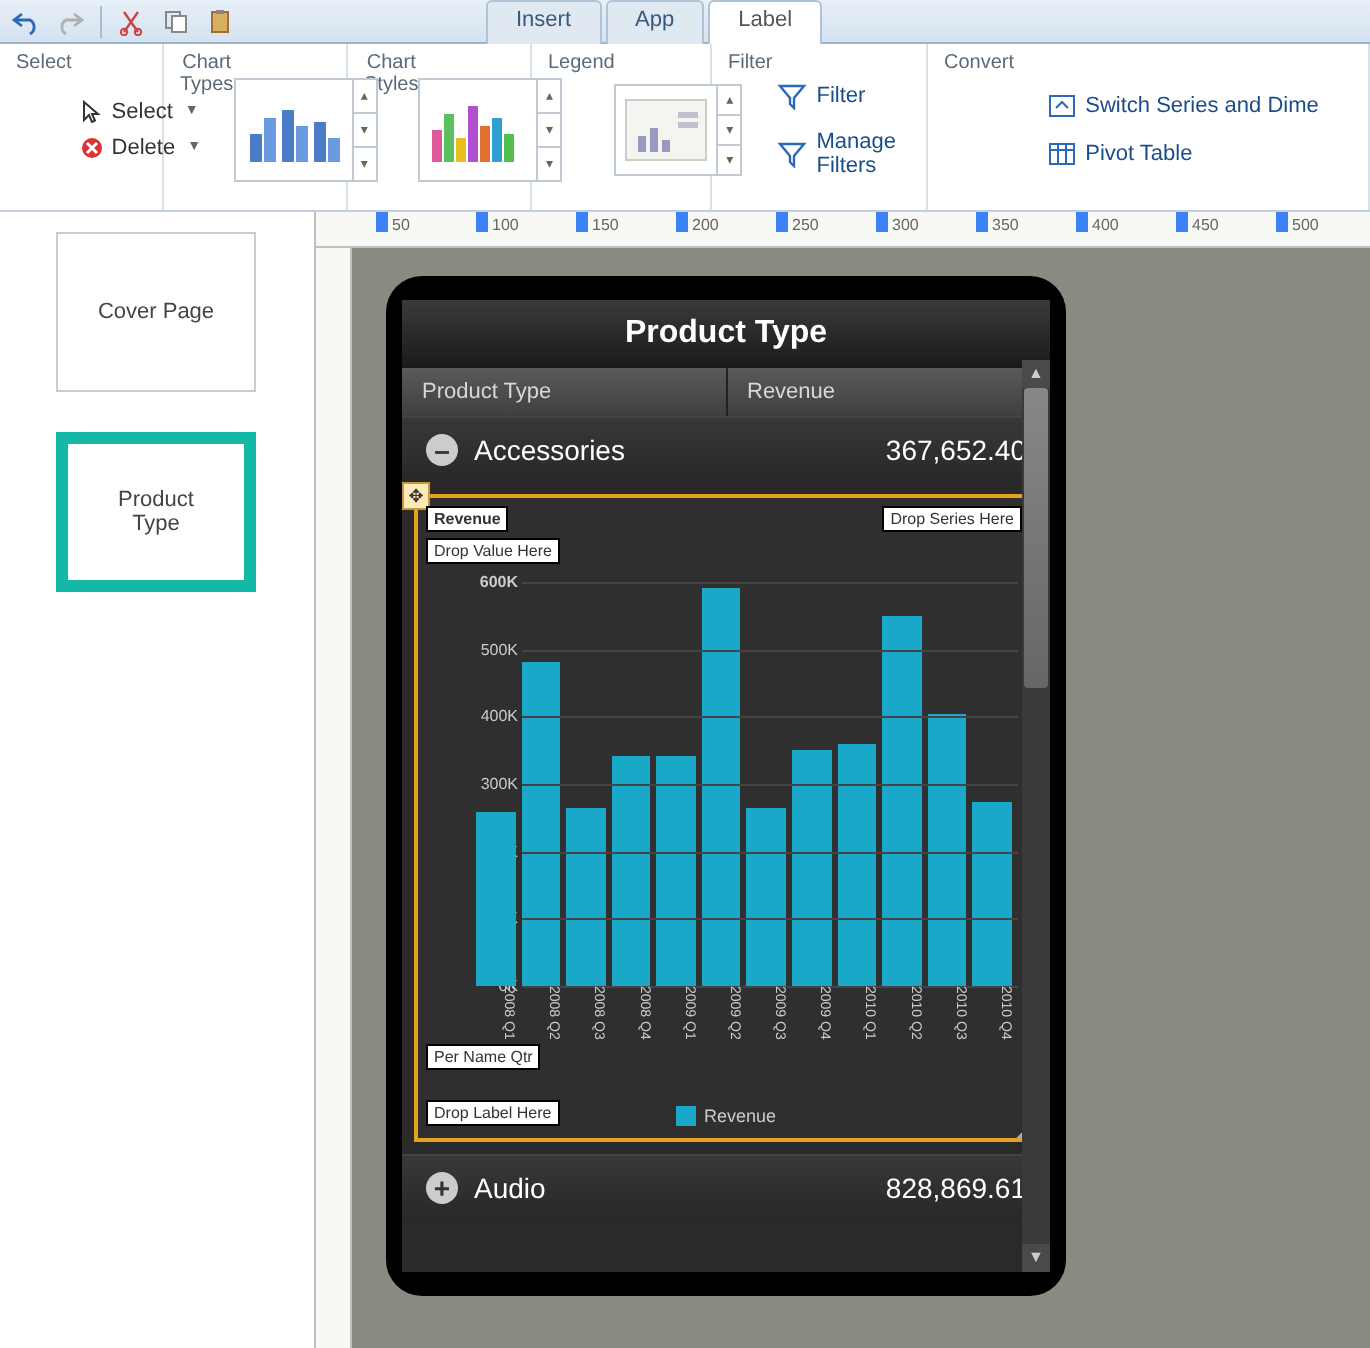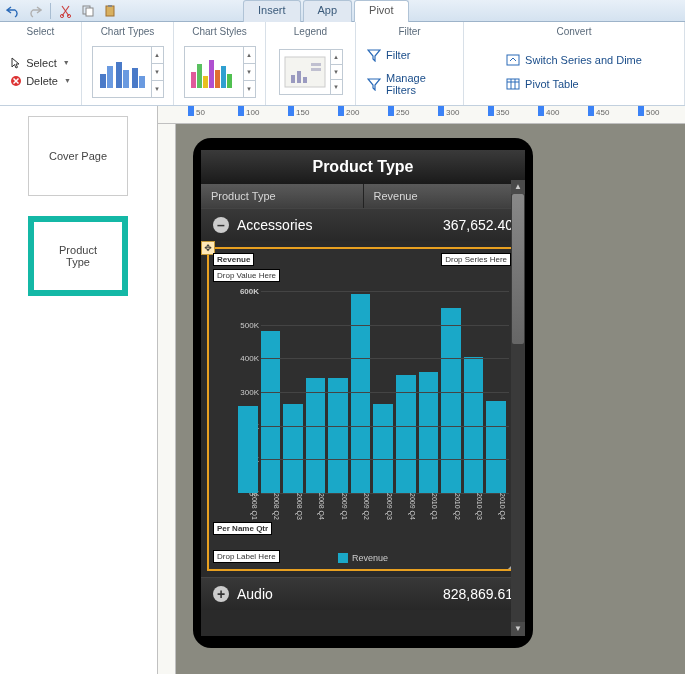--- a/index.html
+++ b/index.html
@@ -6,21 +6,21 @@
 body { background: #fff; width: 685px; height: 674px; overflow: hidden; font-size: 11px; color: #333; }
 
 .qat { height: 22px; background: linear-gradient(#e8f0f8,#d4e2f0); border-bottom: 1px solid #9db3c9; display: flex; align-items: center; padding: 0 4px; gap: 4px; }
 .qat-btn { width: 18px; height: 18px; display: flex; align-items: center; justify-content: center; cursor: pointer; border-radius: 2px; }
 .qat-sep { width: 1px; height: 16px; background: #a8bdd2; margin: 0 2px; }
 .tab-strip { display: flex; height: 22px; margin-left: 120px; }
 .tab { padding: 3px 14px; border: 1px solid #b0c3d6; border-bottom: none; background: #e0e8f2; margin-right: 2px; border-radius: 3px 3px 0 0; cursor: pointer; color: #3a5a7a; }
 .tab.active { background: #fff; font-weight: normal; color: #555; }
 
 .ribbon { display: flex; background: #fff; border-bottom: 1px solid #c2d0de; height: 84px; }
-.ribbon-group { border-right: 1px solid #d8e0e8; padding: 4px 8px 2px; display: flex; flex-direction: column; }
+.ribbon-group { border-right: 1px solid #d8e0e8; padding: 4px 8px 2px; display: flex; }
 .ribbon-group-title { text-align: center; font-size: 10px; color: #5a6a7a; margin-bottom: 3px; }
 .ribbon-group-body { flex: 1; display: flex; align-items: center; justify-content: center; gap: 4px; }
 
 .sel-col { display: flex; flex-direction: column; gap: 2px; }
 .sel-btn { display: flex; align-items: center; gap: 4px; padding: 2px 4px; cursor: pointer; border-radius: 2px; }
 .dd-arrow { font-size: 7px; color: #666; margin-left: 2px; }
 
 .gallery { border: 1px solid #c0cad4; background: #fff; padding: 3px; display: flex; align-items: center; gap: 2px; width: 72px; height: 52px; position: relative; }
 .gallery-nav { position: absolute; right: 0; top: 0; bottom: 0; width: 12px; border-left: 1px solid #c0cad4; display: flex; flex-direction: column; }
 .gallery-nav div { flex: 1; display: flex; align-items: center; justify-content: center; font-size: 7px; color: #666; border-bottom: 1px solid #c0cad4; cursor: pointer; }
@@ -101,21 +101,21 @@
     </div>
   <div class="qat-btn">
       <svg width="14" height="14" viewBox="0 0 14 14">
         <rect x="3" y="2" width="8" height="10" fill="#d8b060" stroke="#a07030"></rect>
         <rect x="5" y="1" width="4" height="2" fill="#888"></rect>
       </svg>
     </div>
   <div class="tab-strip">
     <div class="tab">Insert</div>
     <div class="tab">App</div>
-    <div class="tab active">Pivot</div>
+    <div class="tab active">Label</div>
   </div>
 </div>
 
 <div class="ribbon">
   <div class="ribbon-group" style="width:82px">
     <div class="ribbon-group-title">Select</div>
     <div class="ribbon-group-body">
         <div class="sel-col">
       <div class="sel-btn">
         <svg width="12" height="12" viewBox="0 0 12 12">
@@ -299,21 +299,21 @@
           <span class="exp">–</span>
           <span class="name">Accessories</span>
           <span class="val">367,652.40</span>
         </div>
 
         <div class="chart-sel">
           <div class="move-handle">✥</div>
           <div class="drop-box" style="left:4px;top:4px;font-weight:bold">Revenue</div>
           <div class="drop-box" style="left:4px;top:20px">Drop Value Here</div>
           <div class="drop-box" style="right:6px;top:4px">Drop Series Here</div>
-          <div class="drop-box" style="left:4px;bottom:34px;font-weight:bold">Per Name Qtr</div>
+          <div class="drop-box" style="left:4px;bottom:34px;font-weight:normal">Per Name Qtr</div>
           <div class="drop-box" style="left:4px;bottom:6px">Drop Label Here</div>
 
           <div class="plot" id="plot">
             <div class="yaxis" id="yaxis">
                 <div class="ytick" style="top: 100%;">0K</div>
                 <div class="ytick" style="top: 83.3333%;">100K</div>
                 <div class="ytick" style="top: 66.6667%;">200K</div>
                 <div class="ytick" style="top: 50%;">300K</div>
                 <div class="ytick" style="top: 33.3333%;">400K</div>
                 <div class="ytick" style="top: 16.6667%; margin-left: 12px;">500K</div>

